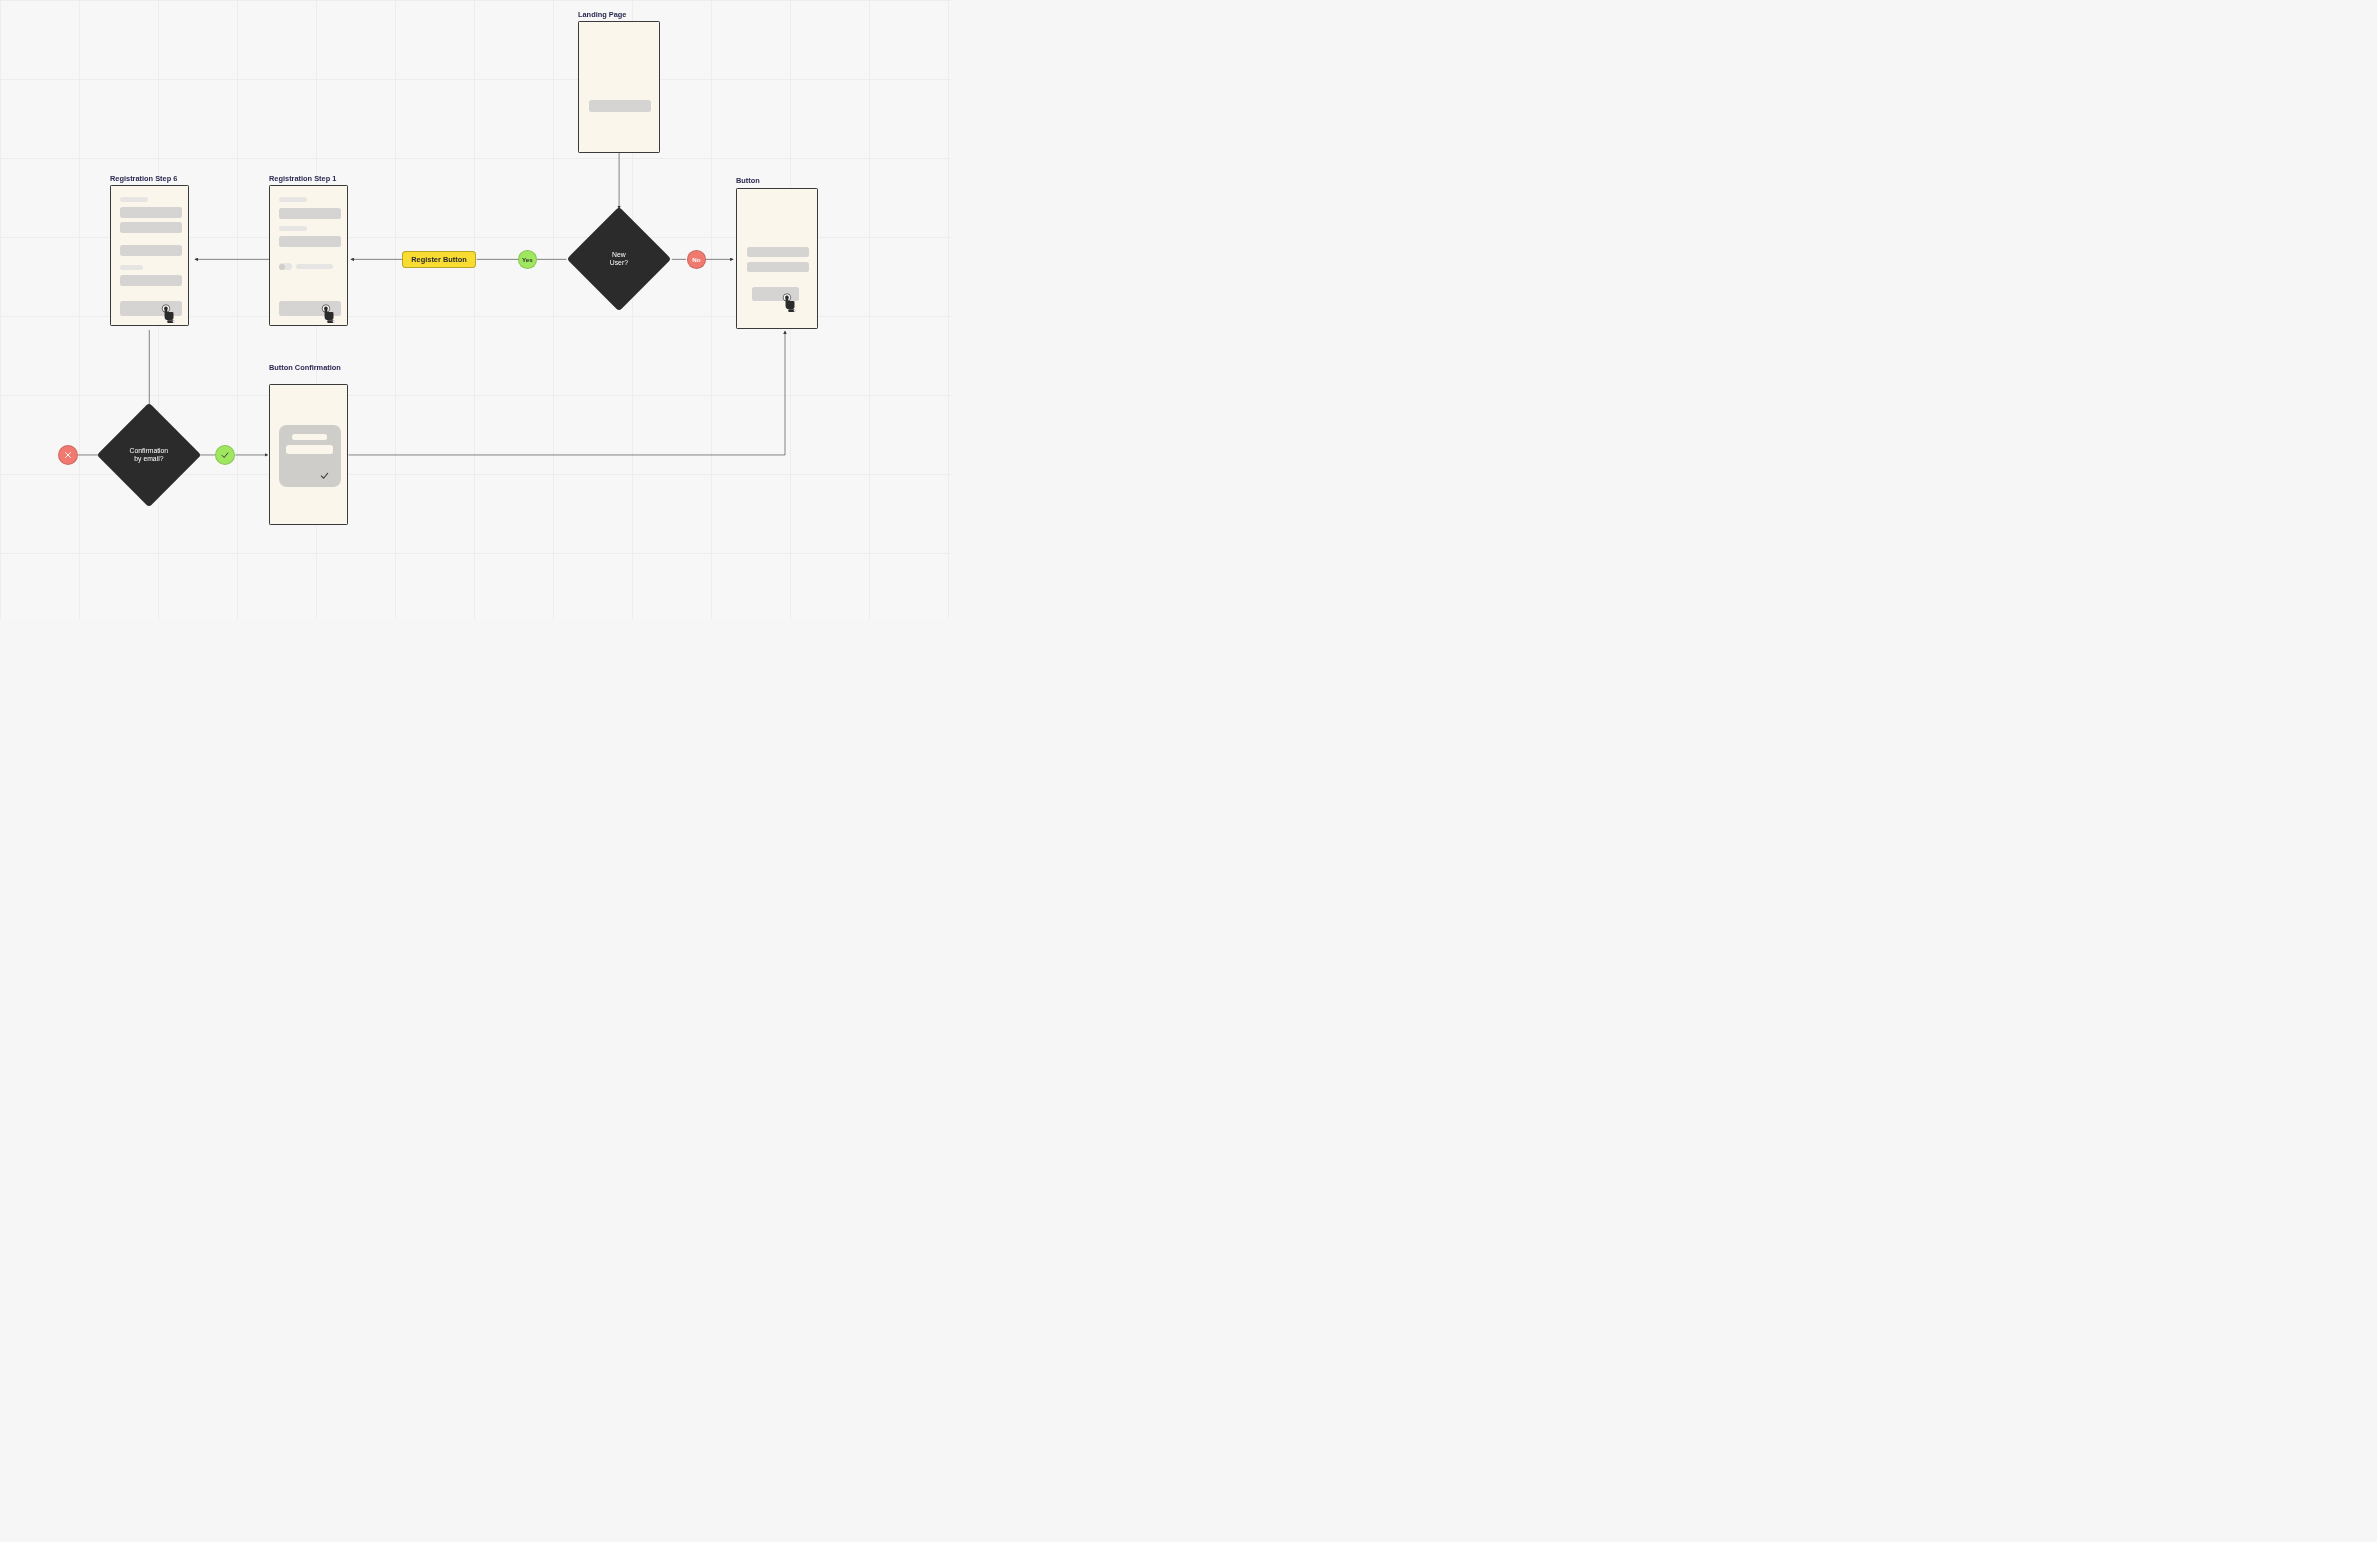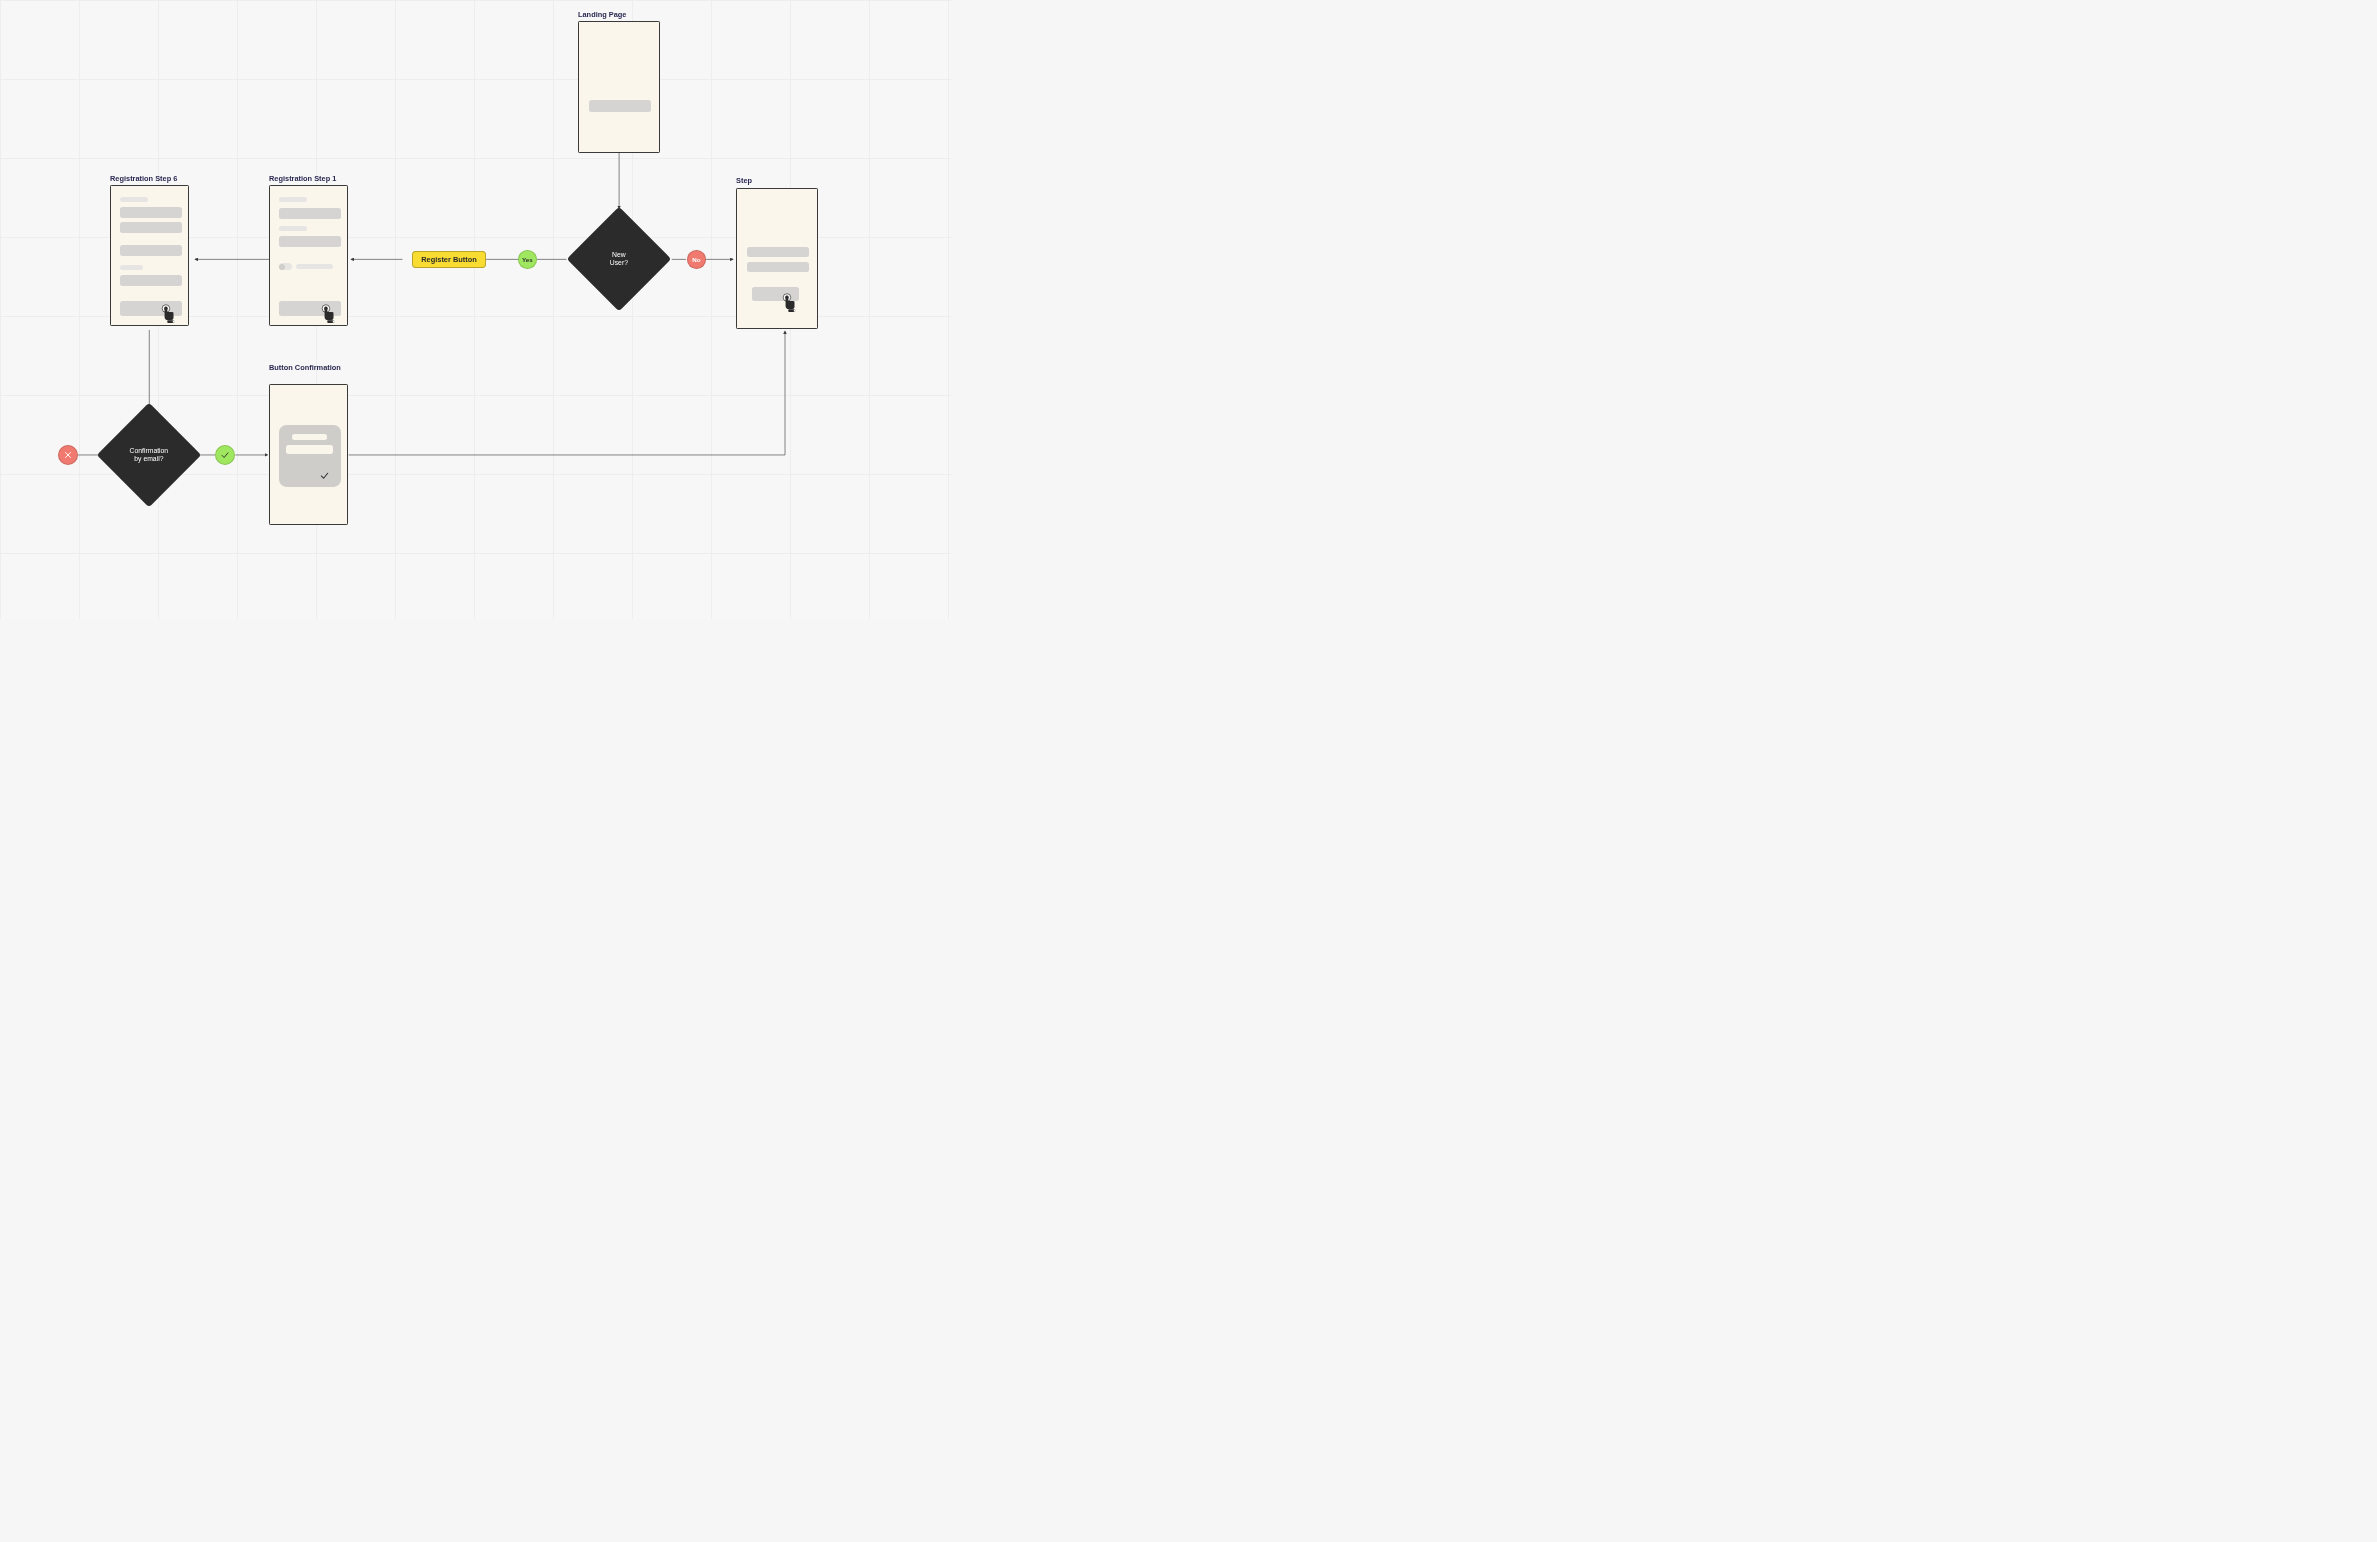--- a/index.html
+++ b/index.html
@@ -181,25 +181,25 @@
   </div>
 
   <div class="badge red" style="left:687px; top:250px;">
     <span>No</span>
   </div>
 
   <div class="badge green" style="left:518px; top:250px;">
     <span>Yes</span>
   </div>
 
-  <div class="pill yellow" style="left:412px; top:251px;">
+  <div class="pill yellow" style="left:402px; top:251px;">
     <span>Register Button</span>
   </div>
 
-  <div class="node-title" style="left:736px; top:176px;">Step</div>
+  <div class="node-title" style="left:736px; top:176px;">Button</div>
   <div class="frame" style="left:736px; top:188px; width:82px; height:141px;">
     <div class="ph" style="left:10px; top:58px; width:62px; height:10px;"></div>
     <div class="ph" style="left:10px; top:73px; width:62px; height:10px;"></div>
     <div class="ph" style="left:15px; top:98px; width:47px; height:13.6px;"></div>
   </div>
   <div class="pointer-cursor" style="left:778px; top:292px;">
     <svg viewBox="0 0 64 64">
       <circle cx="26" cy="16" r="11" fill="#ffffff" stroke="#2b2b2b" stroke-width="2"></circle>
       <circle cx="26" cy="16" r="5" fill="#2b2b2b"></circle>
       <path d="M22 22 L22 40 Q22 50 32 50 L40 50 Q48 50 48 42 L48 30 Q48 26 44 26 L30 26 L30 14 Q30 10 26 10 Q22 10 22 14 Z" fill="#2b2b2b"></path>

